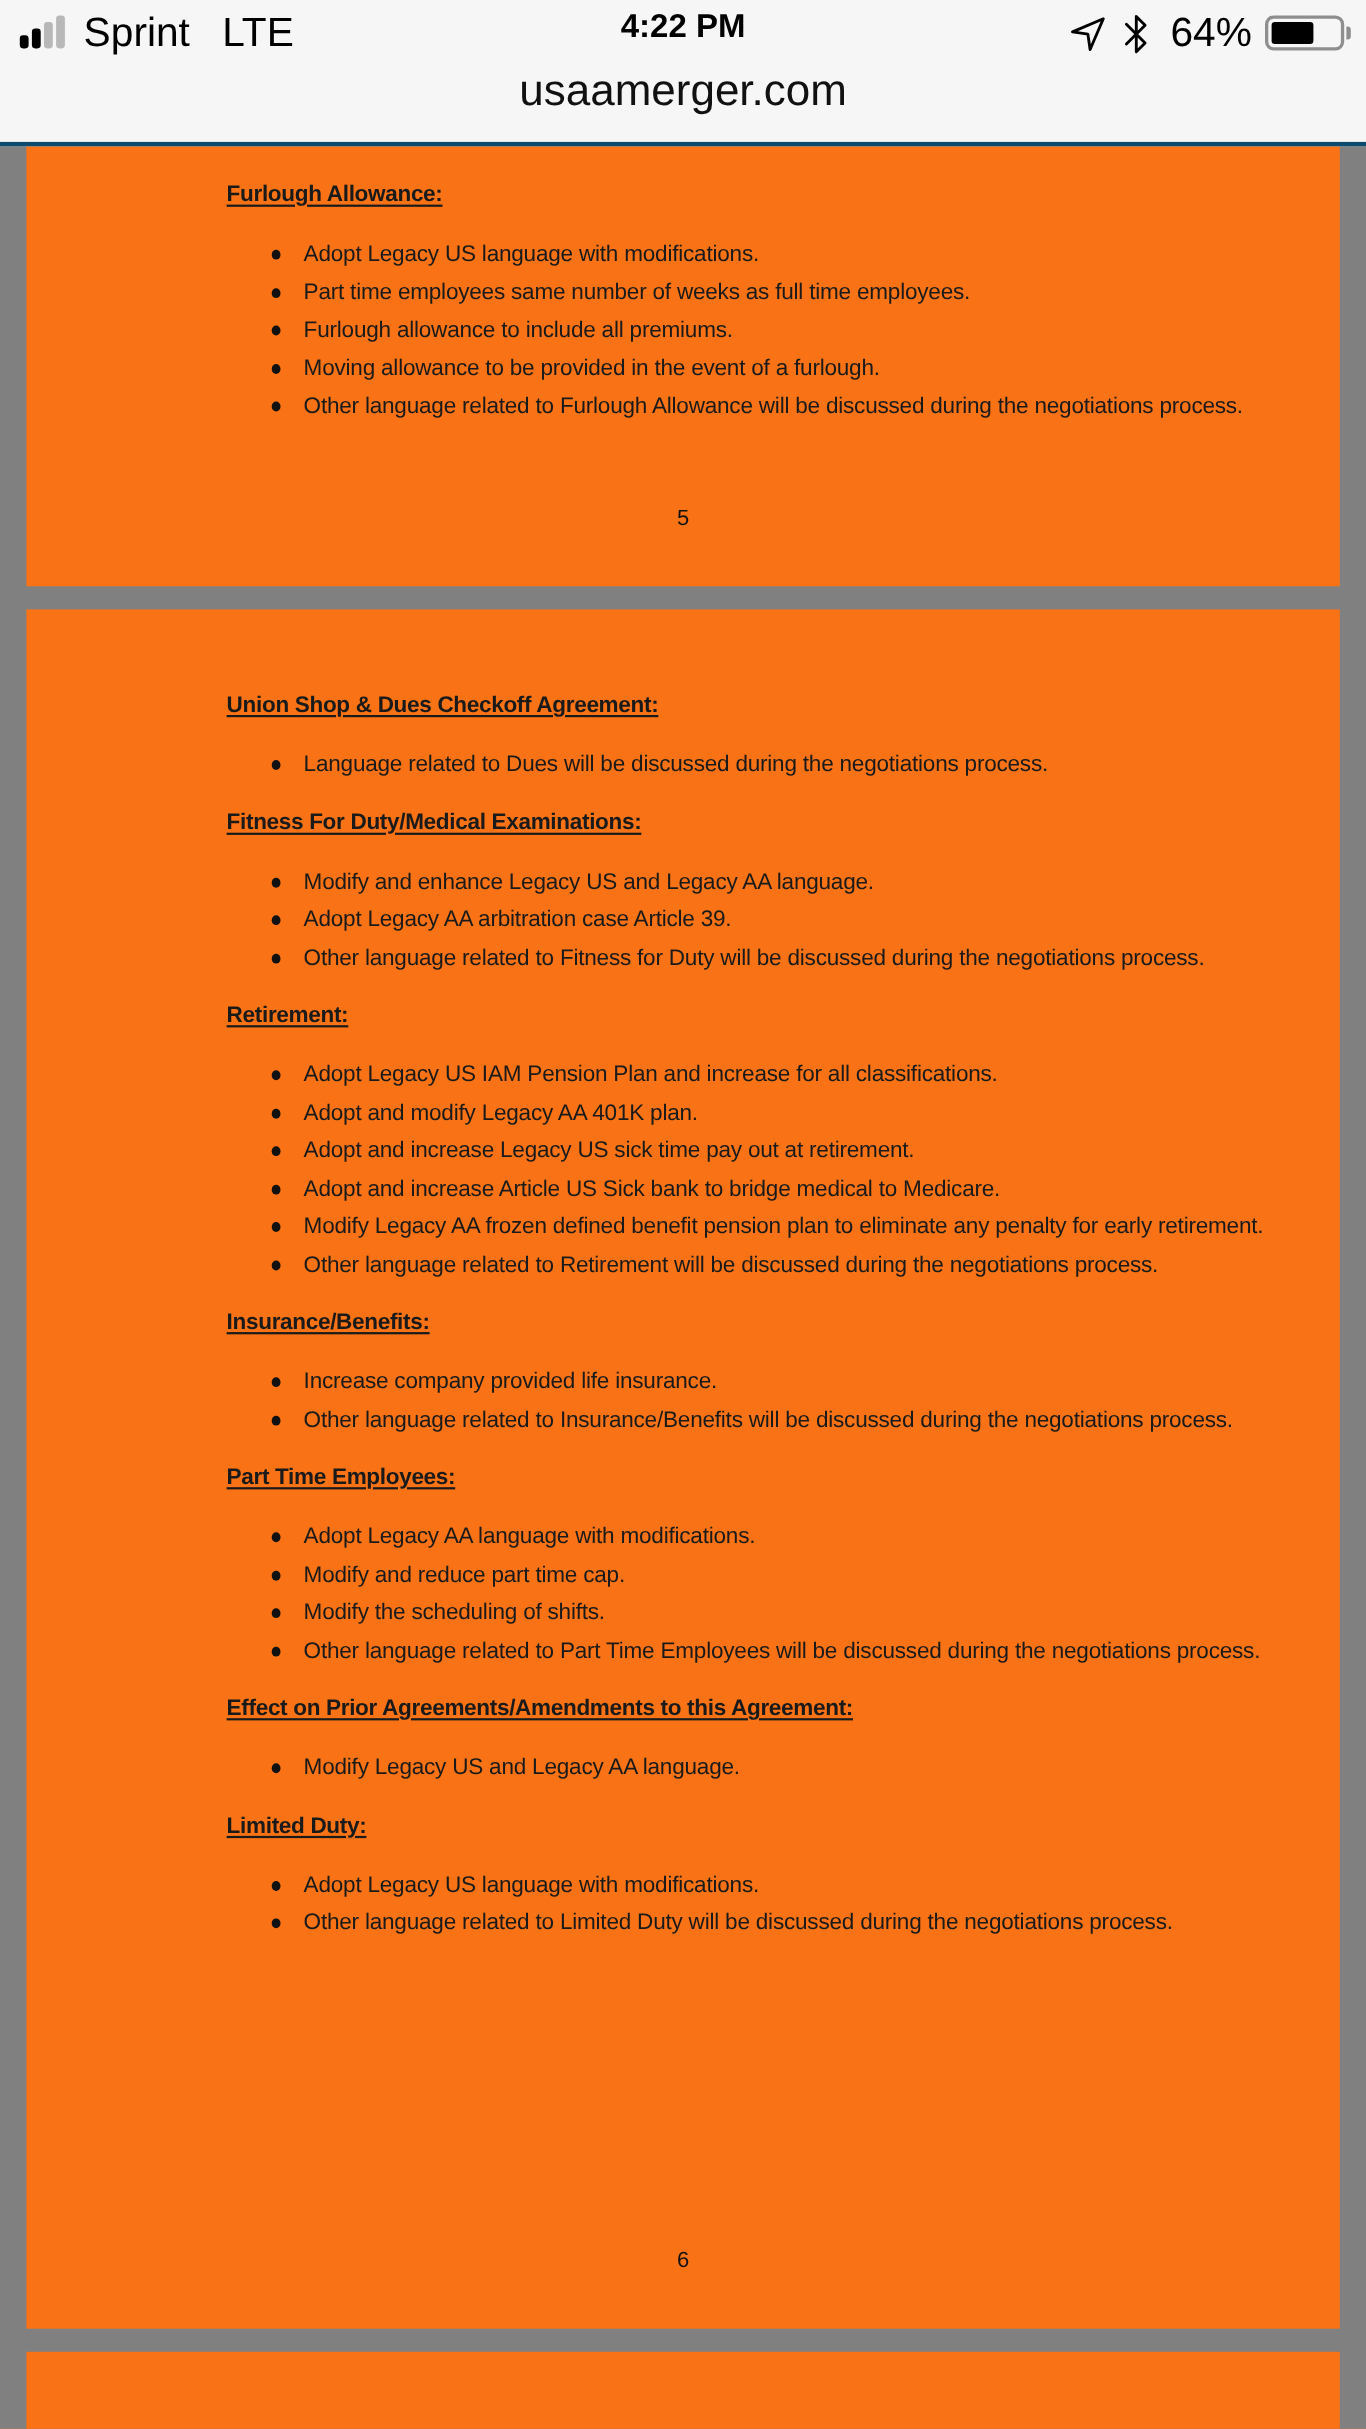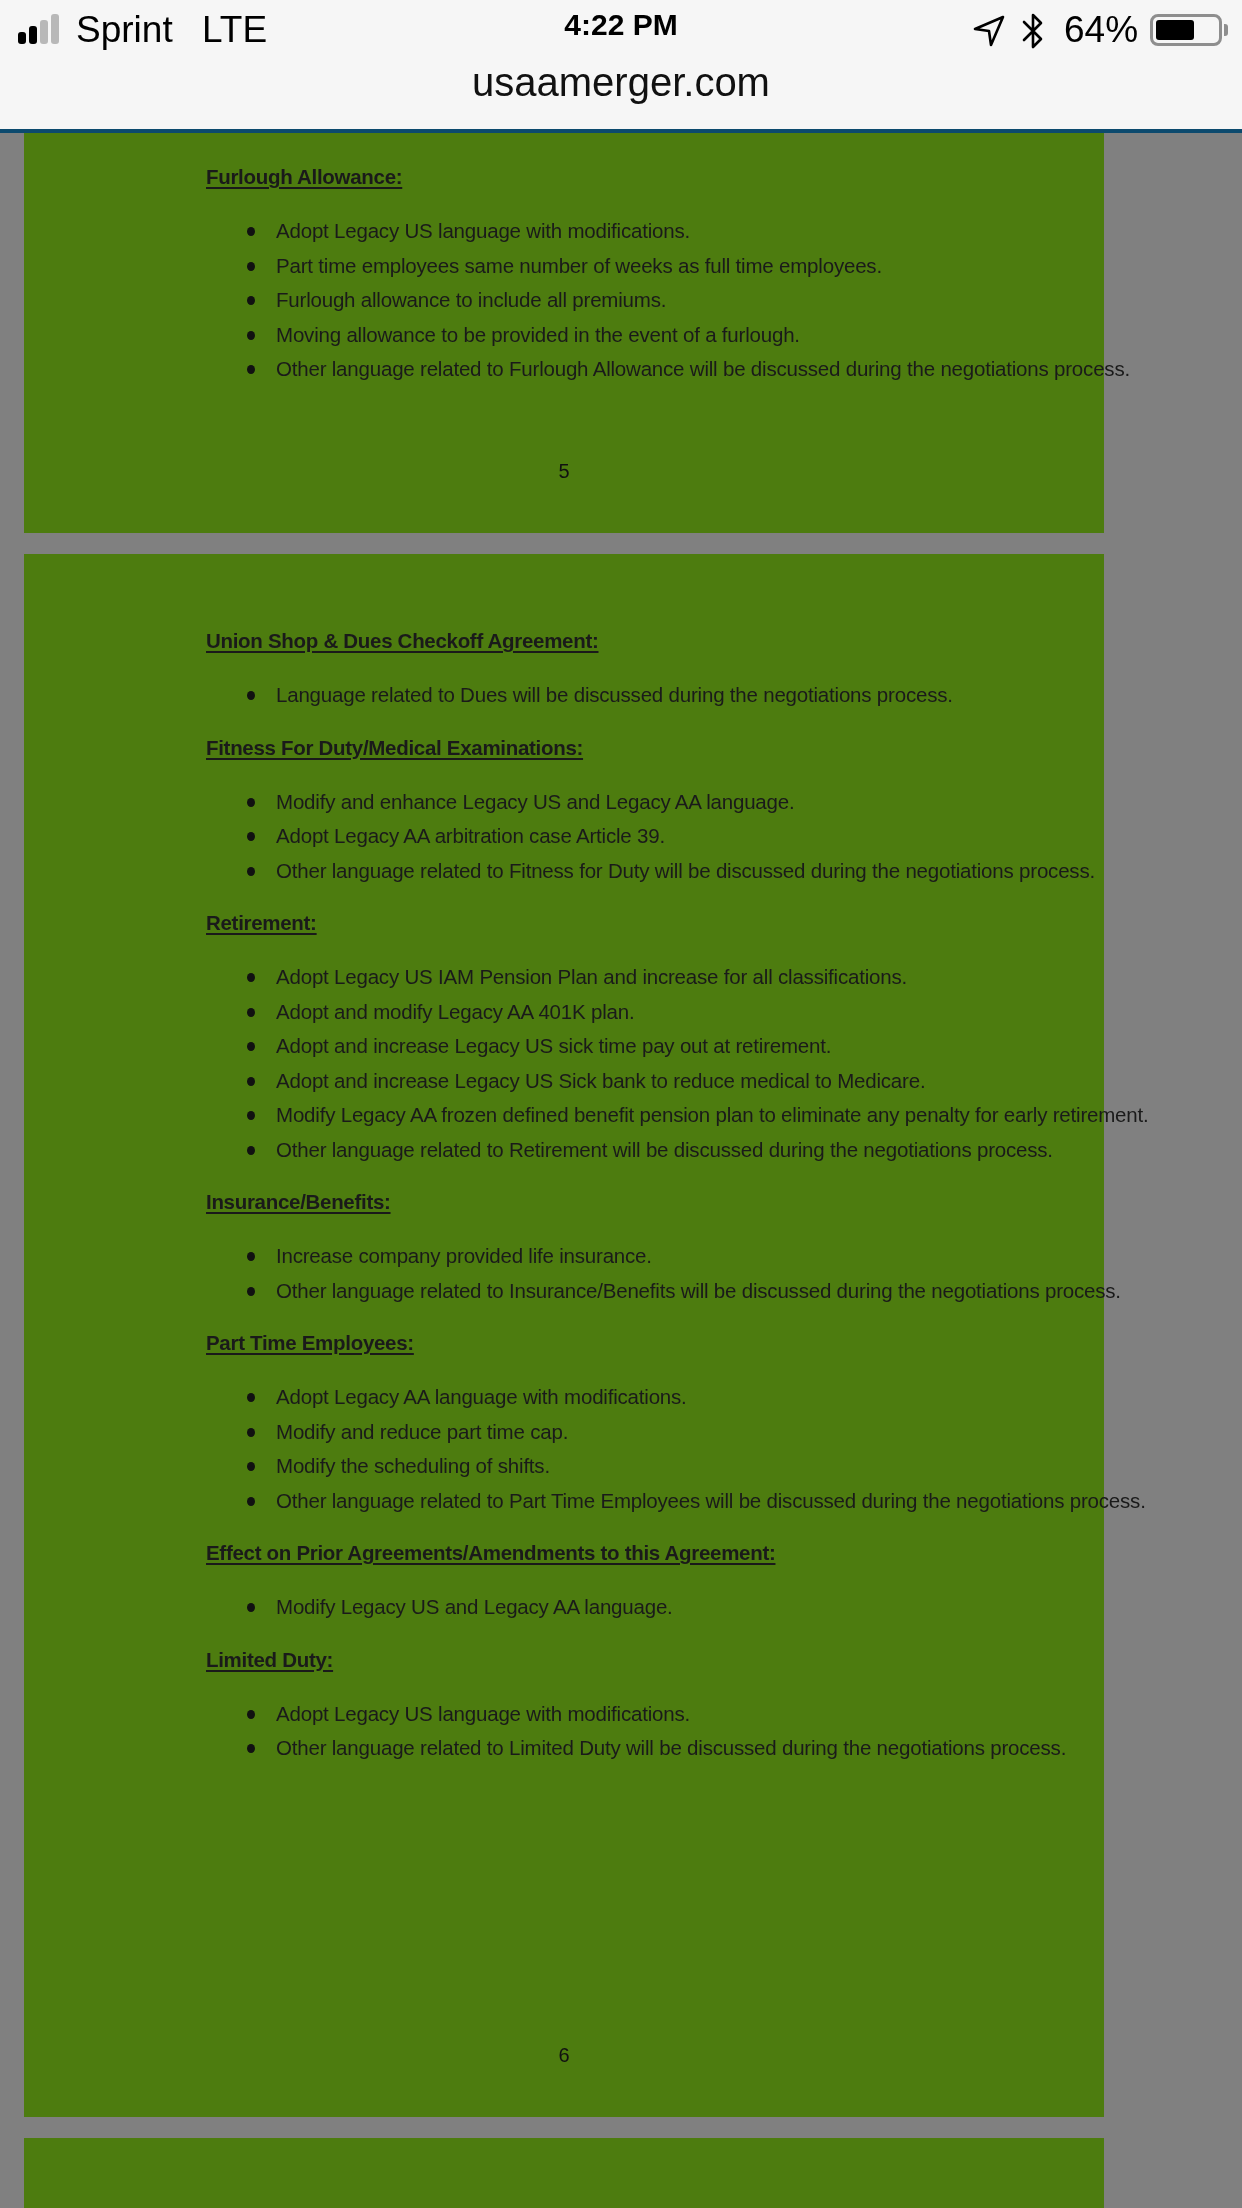--- a/index.html
+++ b/index.html
@@ -21,21 +21,21 @@
   .time { position: absolute; left: 0; right: 0; top: 8px; text-align: center; font-size: 30px; font-weight: bold; color: #000; }
   .loc-icon { position: absolute; left: 972px; top: 14px; width: 34px; height: 34px; }
   .bt-icon { position: absolute; left: 1020px; top: 12px; width: 26px; height: 38px; }
   .battery-pct { position: absolute; left: 1064px; top: 9px; font-size: 37px; color: #000; }
   .battery { position: absolute; left: 1150px; top: 14px; width: 72px; height: 32px; border: 3px solid #8e8e8e; border-radius: 8px; box-sizing: border-box; }
   .battery .fill { position: absolute; left: 3px; top: 3px; bottom: 3px; background: #000; border-radius: 3px; }
   .battery-tip { position: absolute; left: 1224px; top: 24px; width: 4px; height: 12px; background: #8e8e8e; border-radius: 0 3px 3px 0; }
   .url { position: absolute; left: 0; right: 0; top: 60px; text-align: center; font-size: 40px; color: #111; }
 
   
-  .page { position: absolute; left: 24px; width: 1080px; background: #4d7c0f; }
+  .page { position: absolute; left: 24px; width: 1194px; background: #f97316; }
   .page1 { top: 0; height: 533px; }
   .page2 { top: 554px; height: 1563px; }
   .page3 { top: 2138px; height: 200px; }
 
   .content {
     position: absolute; left: 182px; width: 960px;
     font-family: "Liberation Sans", sans-serif; font-size: 20.5px; color: #1a1a1a;
   }
   .heading {
     font-weight: bold; text-decoration: underline; text-underline-offset: 3px;
@@ -117,21 +117,21 @@
         <li>Adopt Legacy AA arbitration case Article 39.</li>
         <li>Other language related to Fitness for Duty will be discussed during the negotiations process.</li>
       </ul>
     </div>
     <div class="section">
       <p class="heading">Retirement:</p>
       <ul class="bullets">
         <li>Adopt Legacy US IAM Pension Plan and increase for all classifications.</li>
         <li>Adopt and modify Legacy AA 401K plan.</li>
         <li>Adopt and increase Legacy US sick time pay out at retirement.</li>
-        <li>Adopt and increase Legacy US Sick bank to reduce medical to Medicare.</li>
+        <li>Adopt and increase Article US Sick bank to bridge medical to Medicare.</li>
         <li>Modify Legacy AA frozen defined benefit pension plan to eliminate any penalty for early retirement.</li>
         <li>Other language related to Retirement will be discussed during the negotiations process.</li>
       </ul>
     </div>
     <div class="section">
       <p class="heading">Insurance/Benefits:</p>
       <ul class="bullets">
         <li>Increase company provided life insurance.</li>
         <li>Other language related to Insurance/Benefits will be discussed during the negotiations process.</li>
       </ul>

